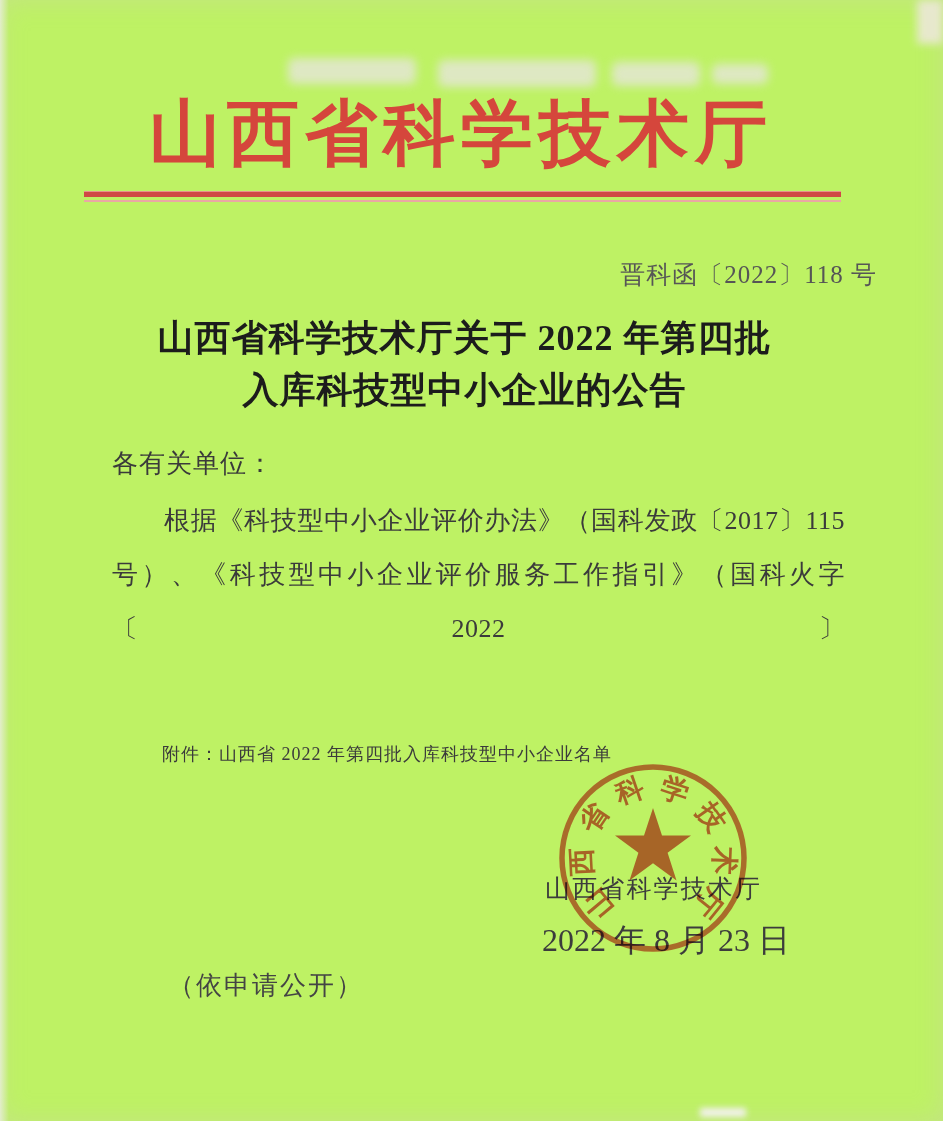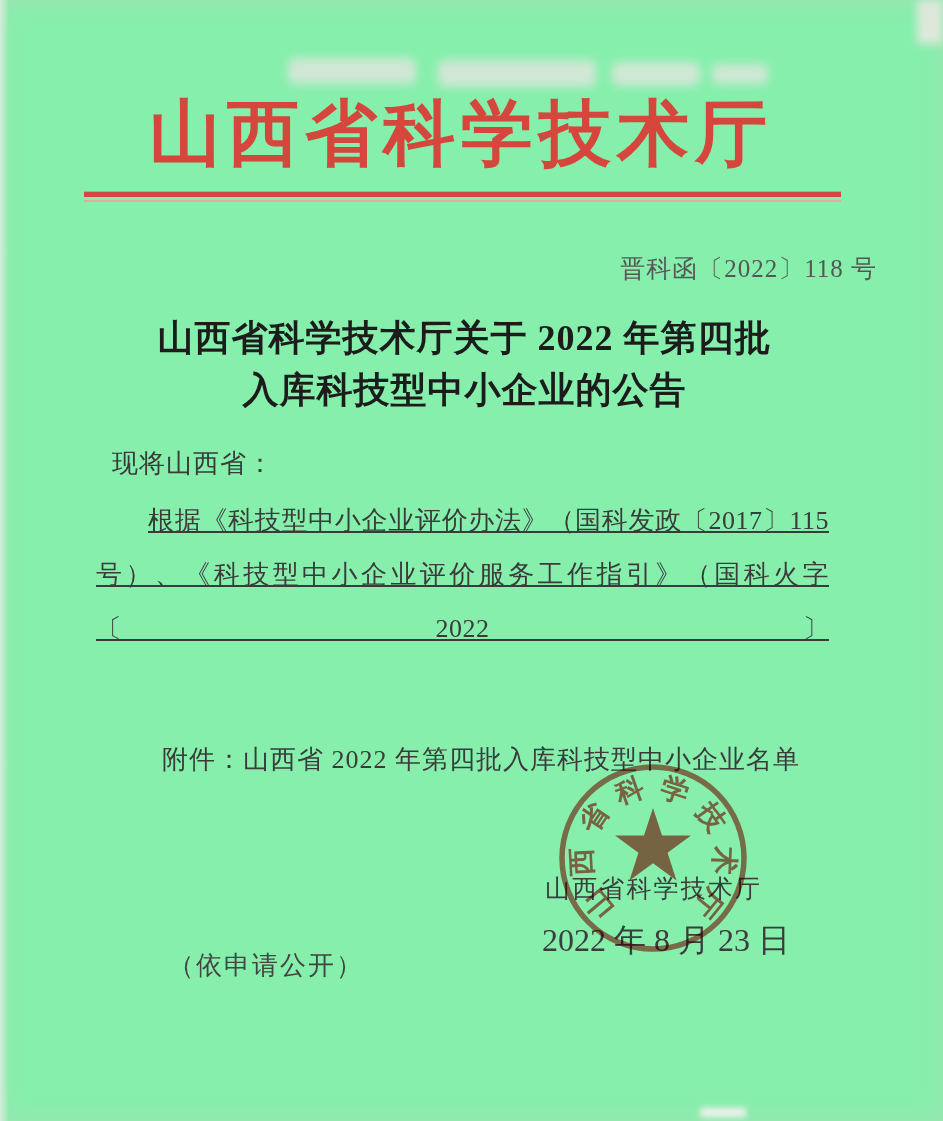--- a/index.html
+++ b/index.html
@@ -1,20 +1,20 @@
 <!DOCTYPE html>
 <html><head>
 <meta charset="utf-8">
 <style>
   html,body{margin:0;padding:0;background:#e9e9e9;}
   .page{
     position:relative;
     width:943px;height:1121px;
     margin:0 auto;
-    background:#86efac;
+    background:#bef264;
     overflow:hidden;
     font-family:"Liberation Serif","DejaVu Serif",serif;
     box-shadow:inset 0 0 26px rgba(205,200,196,.35);
   }
   
   .ghost-row{position:absolute;top:48px;left:0;width:943px;height:46px;filter:blur(5px);opacity:.75;}
   .ghost-blob{position:absolute;background:#e9e5e3;border-radius:6px;}
   .gb1{left:288px;top:10px;width:128px;height:26px;}
   .gb2{left:438px;top:12px;width:158px;height:27px;}
   .gb3{left:612px;top:14px;width:88px;height:24px;}
@@ -26,59 +26,59 @@
   .agency-header{
     position:absolute;left:149px;top:94px;width:618px;
     font-size:72px;font-weight:bold;color:#d5463c;
     text-align:justify;text-align-last:justify;
     line-height:80px;white-space:nowrap;
   }
   .rule-main{position:absolute;left:84px;top:191px;width:757px;height:6px;
     background:linear-gradient(#e8918c 0 1px,#cf4a44 1px 100%);}
   .rule-thin{position:absolute;left:84px;top:200px;width:757px;height:2px;background:#e9a8a4;}
   .doc-number{
-    position:absolute;right:66px;top:252px;
+    position:absolute;right:66px;top:258px;
     font-size:25px;color:#565656;letter-spacing:1px;white-space:nowrap;margin-left:42px;
   }
   
   .title{
     position:absolute;left:0;top:312px;width:943px;
     transform:translateX(-7px);
     text-align:center;font-size:36px;font-weight:bold;color:#1c1c1c;
     line-height:52px;letter-spacing:1px;
   }
   
   .salutation{
     position:absolute;left:112px;top:446px;
     font-size:26px;color:#3a3a3a;letter-spacing:1px;
   }
   .paragraph{
-    position:absolute;left:96px;top:494px;width:733px;
-    font-size:26px;color:#3b3b3b;line-height:54px;letter-spacing:.5px;text-decoration:underline;
+    position:absolute;left:112px;top:494px;width:733px;
+    font-size:26px;color:#3b3b3b;line-height:54px;letter-spacing:.5px;
   }
   .pline{height:54px;}
   .fill{text-align:justify;text-align-last:justify;}
   .indent{text-indent:2em;}
   .attachment{
     position:absolute;left:162px;top:742px;
-    font-size:26px;color:#3b3b3b;letter-spacing:1px;white-space:nowrap;
+    font-size:18px;color:#3b3b3b;letter-spacing:1px;white-space:nowrap;
   }
   
   .signature{
     position:absolute;left:545px;top:872px;width:215px;
     font-size:25px;color:#3c3c3c;
     text-align:justify;text-align-last:justify;white-space:nowrap;
   }
   .sign-date{
     position:absolute;left:542px;top:919px;width:206px;
     font-size:32px;color:#3c3c3c;
     text-align:justify;text-align-last:justify;white-space:nowrap;
   }
   .disclosure{
-    position:absolute;left:168px;top:948px;
+    position:absolute;left:168px;top:968px;
     font-size:26px;color:#444;letter-spacing:2px;
   }
   
   .seal{
     position:absolute;left:543px;top:748px;width:220px;height:220px;
     mix-blend-mode:multiply;opacity:.92;
   }
   .seal text{
     font-family:"Liberation Serif","DejaVu Serif",serif;
     font-size:28px;font-weight:bold;fill:#dc4b41;opacity:.9;
@@ -103,21 +103,21 @@
   <div class="rule-main"></div>
   <div class="rule-thin"></div>
 
   <div class="doc-number">晋科函〔2022〕118 号</div>
 
   <div class="title">
     <div>山西省科学技术厅关于 2022 年第四批</div>
     <div>入库科技型中小企业的公告</div>
   </div>
 
-  <div class="salutation">现将山西省：</div>
+  <div class="salutation">各有关单位：</div>
 
   <div class="paragraph">
     <div class="pline indent fill">根据《科技型中小企业评价办法》（国科发政〔2017〕115</div>
     <div class="pline fill">号）、《科技型中小企业评价服务工作指引》（国科火字〔2022〕</div>
   </div>
 
   <div class="attachment">附件：山西省 2022 年第四批入库科技型中小企业名单</div>
 
   <div class="signature">山西省科学技术厅</div>
   <div class="sign-date">2022 年 8 月 23 日</div>

